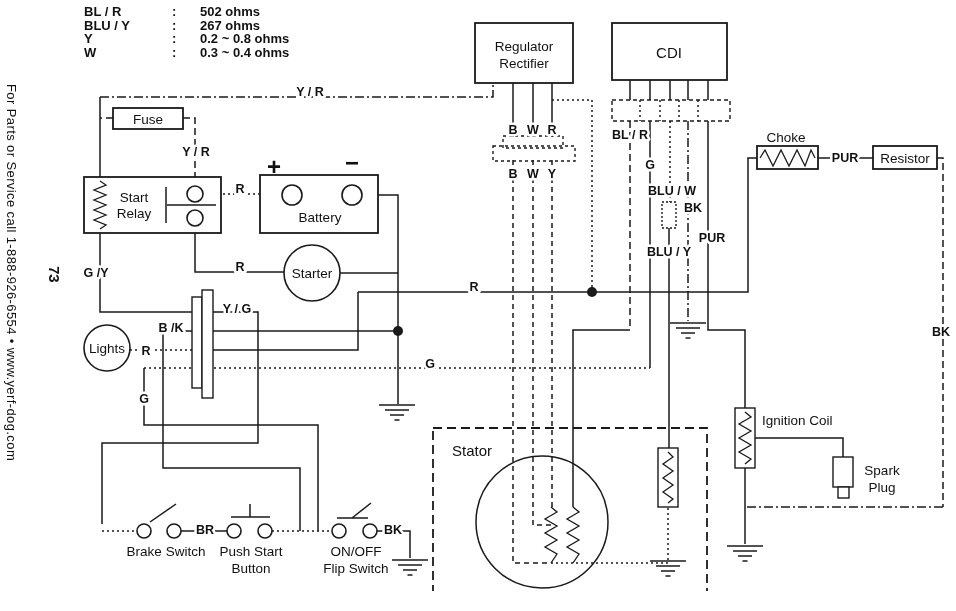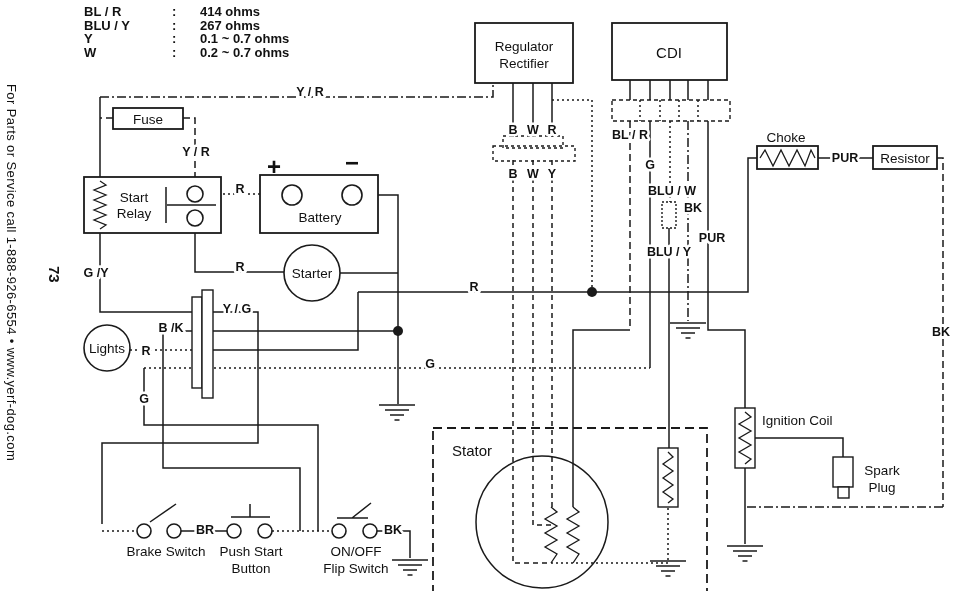--- a/index.html
+++ b/index.html
@@ -38,36 +38,36 @@
 </style>
 </head>
 <body>
 
 <div id="page">
 
   <div id="legend">
     <div class="lrow">
       <span class="lwire">BL / R</span>
       <span class="lsep">:</span>
-      <span class="lval">414 ohms</span>
+      <span class="lval">502 ohms</span>
     </div>
     <div class="lrow">
       <span class="lwire">BLU / Y</span>
       <span class="lsep">:</span>
       <span class="lval">267 ohms</span>
     </div>
     <div class="lrow">
       <span class="lwire">Y</span>
       <span class="lsep">:</span>
-      <span class="lval">0.1 ~ 0.7 ohms</span>
+      <span class="lval">0.2 ~ 0.8 ohms</span>
     </div>
     <div class="lrow">
       <span class="lwire">W</span>
       <span class="lsep">:</span>
-      <span class="lval">0.2 ~ 0.7 ohms</span>
+      <span class="lval">0.3 ~ 0.4 ohms</span>
     </div>
   </div>
 
   <div id="sidebar-text">For Parts or Service call 1-888-926-6554  •  www.yerf-dog.com</div>
   <div id="page-number">73</div>
 
   <svg width="956" height="611" viewBox="0 0 956 611">
 
     <defs>
       <g id="gnd" stroke="#1a1a1a" stroke-width="1.6">

